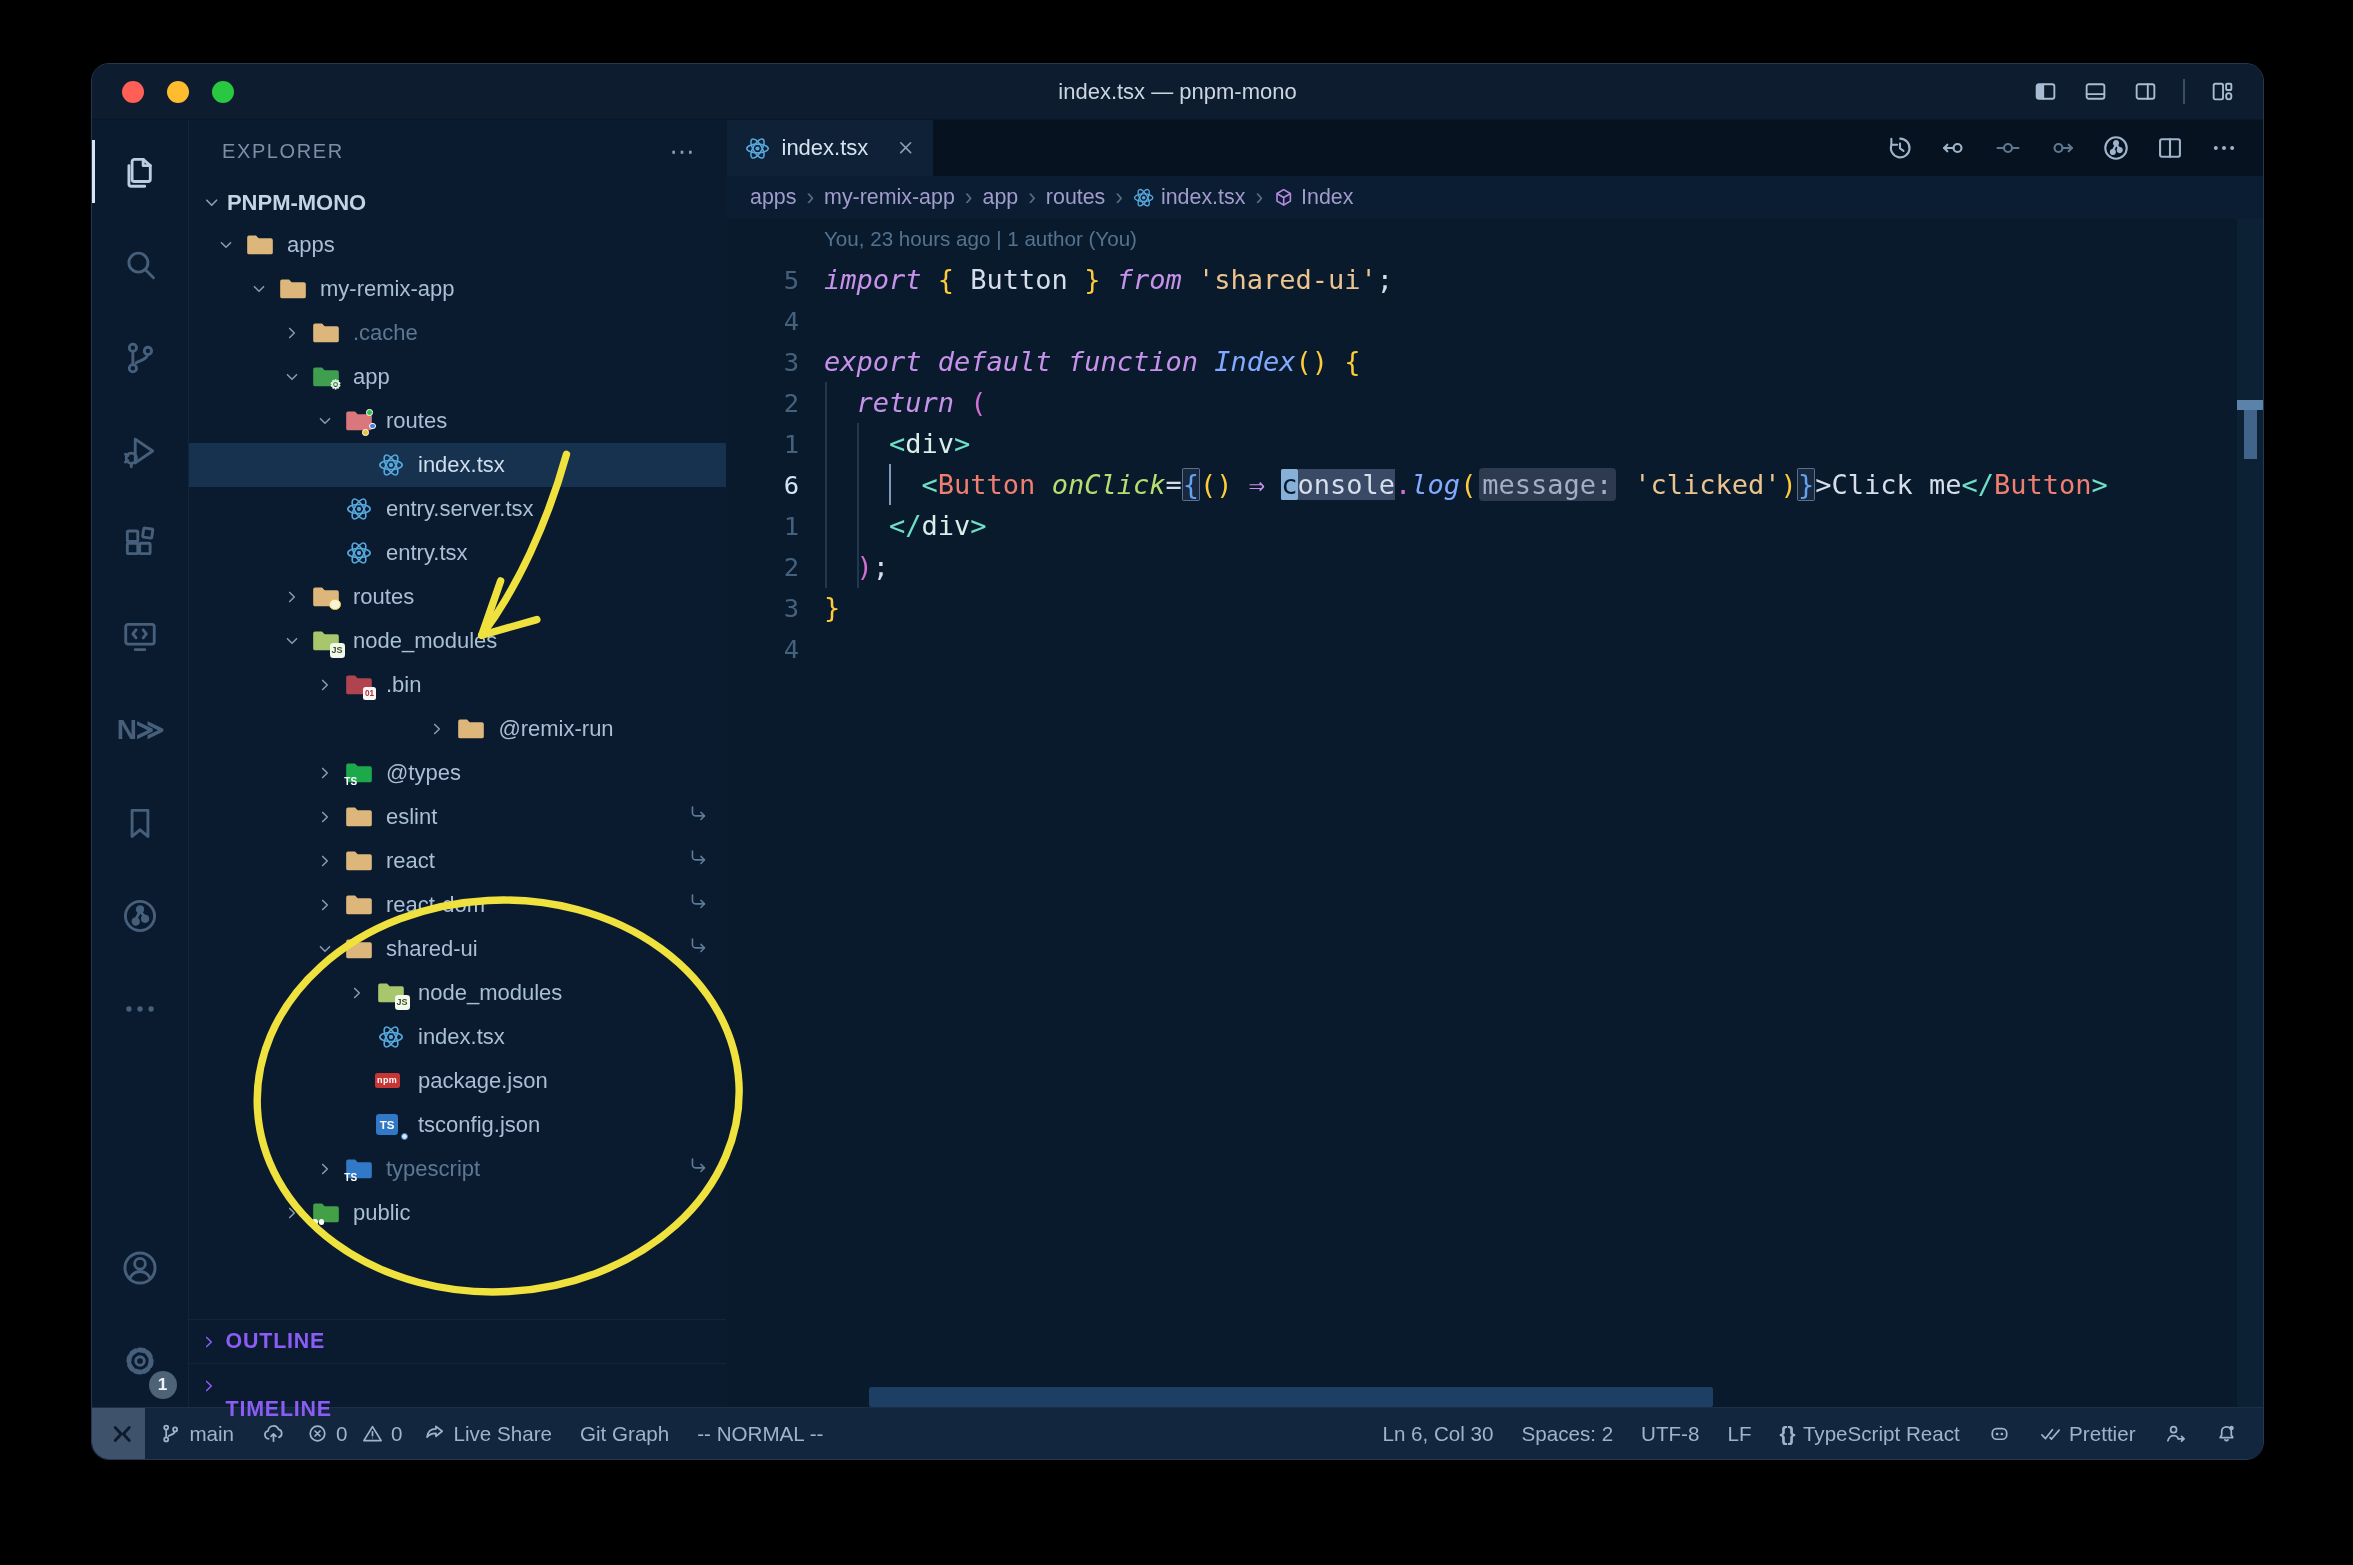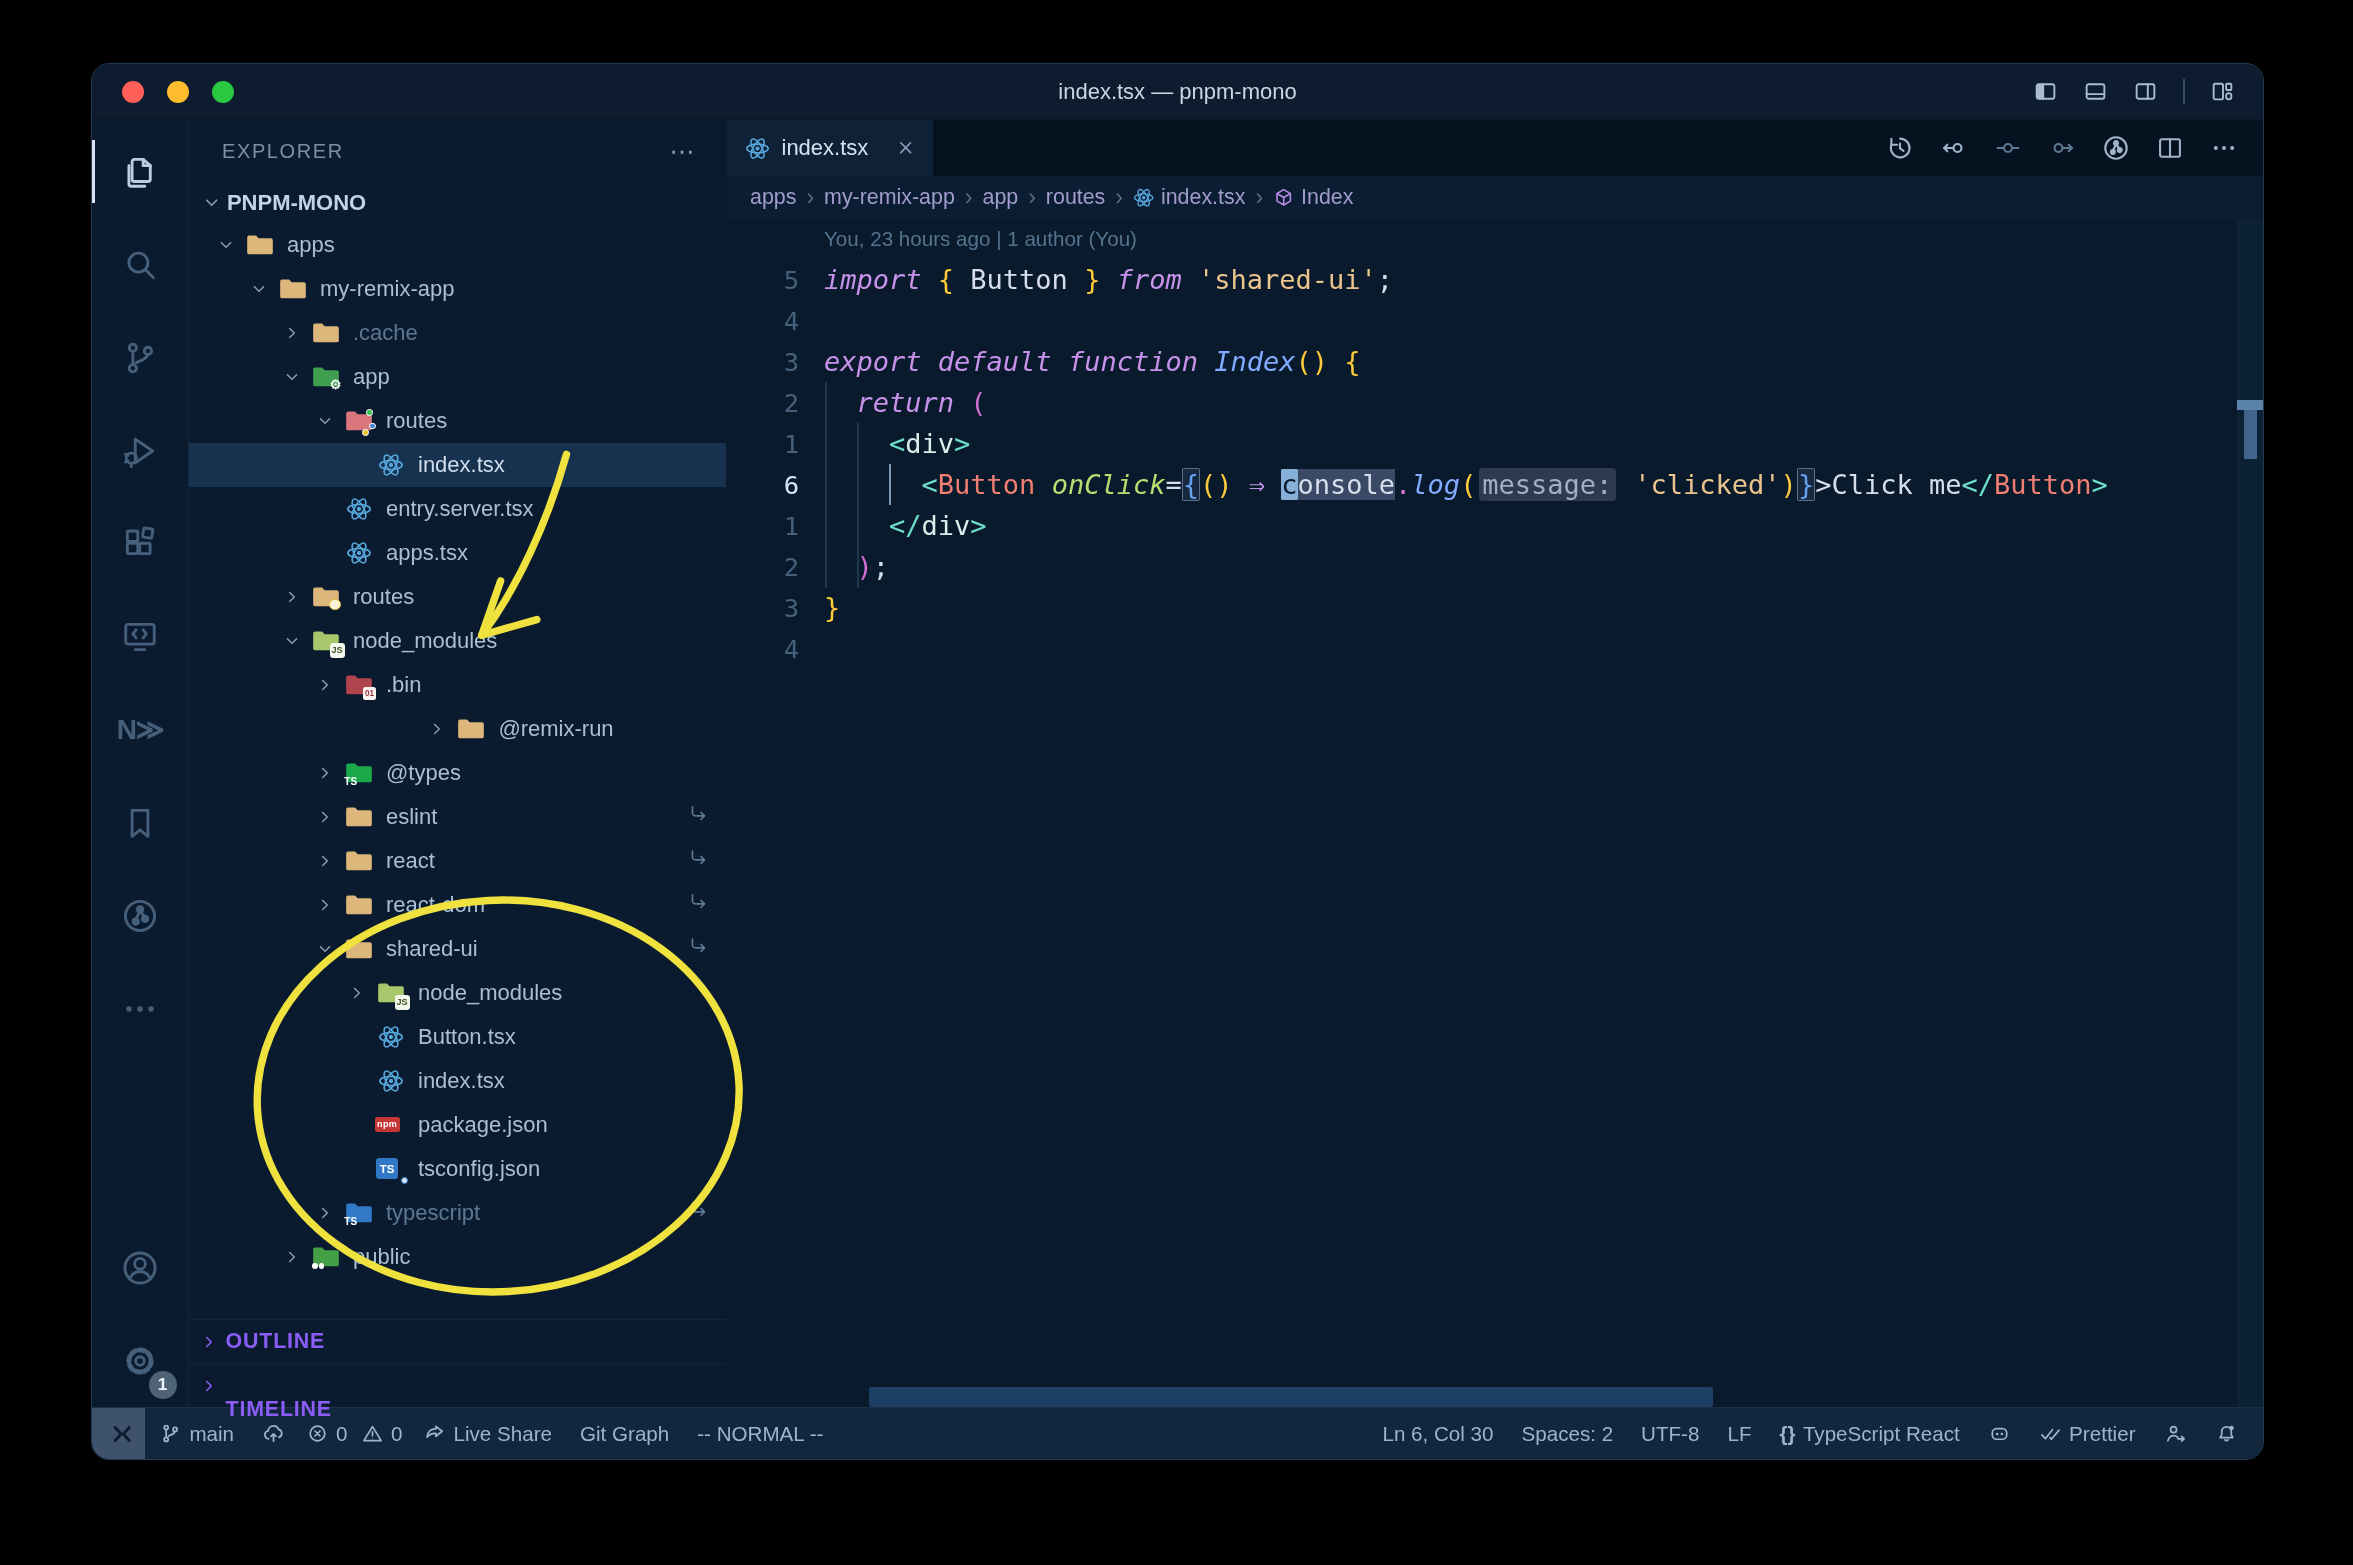--- a/index.html
+++ b/index.html
@@ -365,21 +365,21 @@
             <span class="row-icon">
               <span class="icn">
                 <svg width="26" height="26" viewBox="0 0 24 24" fill="none" stroke="#56a8dd" stroke-width="1.5">
                   <ellipse cx="12" cy="12" rx="10.3" ry="4.2"></ellipse>
                   <ellipse cx="12" cy="12" rx="10.3" ry="4.2" transform="rotate(60 12 12)"></ellipse>
                   <ellipse cx="12" cy="12" rx="10.3" ry="4.2" transform="rotate(120 12 12)"></ellipse>
                   <circle cx="12" cy="12" r="2" fill="#56a8dd" stroke="none"></circle>
                 </svg>
               </span>
             </span>
-            <span class="row-label">apps.tsx</span>
+            <span class="row-label">entry.tsx</span>
           </div>
           <div class="tree-row" style="padding-left: 86px;">
             <span class="row-chev">
               <span class="icn">
                 <svg width="20" height="20" viewBox="0 0 24 24" fill="none" stroke="currentColor" stroke-width="1.8" stroke-linecap="round" stroke-linejoin="round">
                   <path d="M9.2 6.5L14.8 12l-5.6 5.5"></path>
                 </svg>
               </span>
             </span>
             <span class="row-icon">
@@ -545,34 +545,20 @@
                 </svg>
               </span>
             </span>
             <span class="row-icon">
               <svg width="28" height="23.5" viewBox="0 0 26 22">
                 <path d="M1 4.2A1.8 1.8 0 0 1 2.8 2.4h6.4l2.6 2.6h11.4A1.8 1.8 0 0 1 25 6.8v11.4A1.8 1.8 0 0 1 23.2 20H2.8A1.8 1.8 0 0 1 1 18.2z" fill="#a8c66b"></path>
               </svg>
               <span class="fbadge" style="right: -1.6px; bottom: -1.6px; width: 15px; height: 15px; background: rgb(243, 248, 236); color: rgb(60, 82, 32); font-size: 9px; border-radius: 3.3px;">JS</span>
             </span>
             <span class="row-label">node_modules</span>
-          </div>
-          <div class="tree-row" style="padding-left: 151px;">
-            <span class="row-chev"></span>
-            <span class="row-icon">
-              <span class="icn">
-                <svg width="26" height="26" viewBox="0 0 24 24" fill="none" stroke="#56a8dd" stroke-width="1.5">
-                  <ellipse cx="12" cy="12" rx="10.3" ry="4.2"></ellipse>
-                  <ellipse cx="12" cy="12" rx="10.3" ry="4.2" transform="rotate(60 12 12)"></ellipse>
-                  <ellipse cx="12" cy="12" rx="10.3" ry="4.2" transform="rotate(120 12 12)"></ellipse>
-                  <circle cx="12" cy="12" r="2" fill="#56a8dd" stroke="none"></circle>
-                </svg>
-              </span>
-            </span>
-            <span class="row-label">Button.tsx</span>
           </div>
           <div class="tree-row" style="padding-left: 151px;">
             <span class="row-chev"></span>
             <span class="row-icon">
               <span class="icn">
                 <svg width="26" height="26" viewBox="0 0 24 24" fill="none" stroke="#56a8dd" stroke-width="1.5">
                   <ellipse cx="12" cy="12" rx="10.3" ry="4.2"></ellipse>
                   <ellipse cx="12" cy="12" rx="10.3" ry="4.2" transform="rotate(60 12 12)"></ellipse>
                   <ellipse cx="12" cy="12" rx="10.3" ry="4.2" transform="rotate(120 12 12)"></ellipse>
                   <circle cx="12" cy="12" r="2" fill="#56a8dd" stroke="none"></circle>

